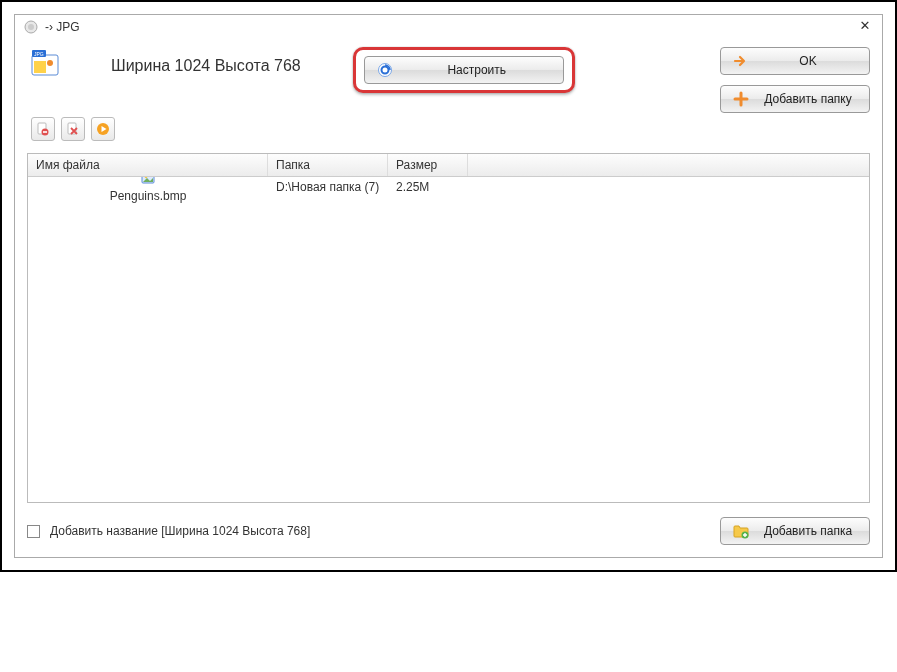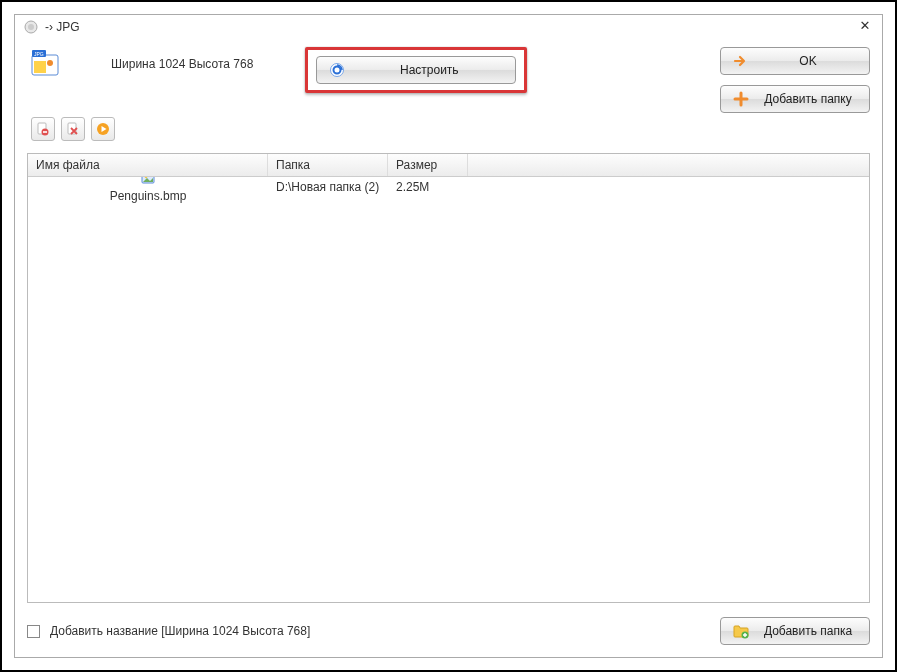--- a/index.html
+++ b/index.html
@@ -5,21 +5,21 @@
   * { box-sizing: border-box; }
   html, body { margin: 0; padding: 0; }
   body {
     font-family: "Segoe UI", Tahoma, Arial, sans-serif;
     font-size: 12px;
     color: #333;
     background: #fff;
   }
   .outer-frame {
     width: 897px;
-    height: 672px;
+    height: 572px;
     border: 2px solid #000;
     background: #fff;
     position: relative;
     padding: 12px;
   }
   .window {
     width: 100%;
     height: 100%;
     border: 1px solid #aaa;
     background: #fff;
@@ -56,21 +56,21 @@
     align-items: flex-start;
     padding: 8px 12px 2px 12px;
     gap: 12px;
   }
   .jpg-icon {
     width: 28px; height: 28px;
     margin-top: 2px;
     margin-left: 4px;
   }
   .dimensions {
-    font-size: 12px;
+    font-size: 16px;
     margin-left: 40px;
     margin-top: 10px;
   }
   .center-col {
     flex: 0 0 auto;
     margin-left: 40px;
   }
   .right-col {
     margin-left: auto;
     display: flex;
@@ -93,21 +93,21 @@
     min-width: 150px;
     justify-content: center;
     gap: 10px;
   }
   .btn .bicon { width:16px; height:16px; flex:0 0 auto; }
   .btn span.lbl { flex:1; text-align:center; }
   .btn-settings-wrap {
     display:inline-flex;
     align-items:center;
     border: 3px solid #d93637;
-    border-radius: 2px;
+    border-radius: 10px;
     padding: 6px 8px;
     box-shadow: 0 0 0 1px rgba(0,0,0,0.05), 0 2px 3px rgba(0,0,0,0.25);
     background:#fff;
     justify-content:center;
   }
   .btn-settings {
     min-width: 200px;
     height: 28px;
   }
   
@@ -300,21 +300,21 @@
         <div class="td td-name">
           <span class="file-icon">
             <svg viewBox="0 0 14 14">
                   <rect x="1" y="2" width="12" height="10" rx="1" fill="#dceaff" stroke="#5a8bd6"></rect>
                   <circle cx="5" cy="6" r="1.3" fill="#f6c94a"></circle>
                   <path d="M2 11 L6 7 L9 10 L12 7 V11 Z" fill="#6fae5e"></path>
                 </svg>
           </span>
           <span>Penguins.bmp</span>
         </div>
-        <div class="td td-folder">D:\Новая папка (2)</div>
+        <div class="td td-folder">D:\Новая папка (7)</div>
         <div class="td td-size">2.25M</div>
       </div>
     </div>
   </div>
 
   <div class="bottom">
     <div class="bottom-row">
       <span class="checkbox"></span>
       <span>Добавить название [Ширина 1024 Высота 768]</span>
       <span class="spacer"></span>

